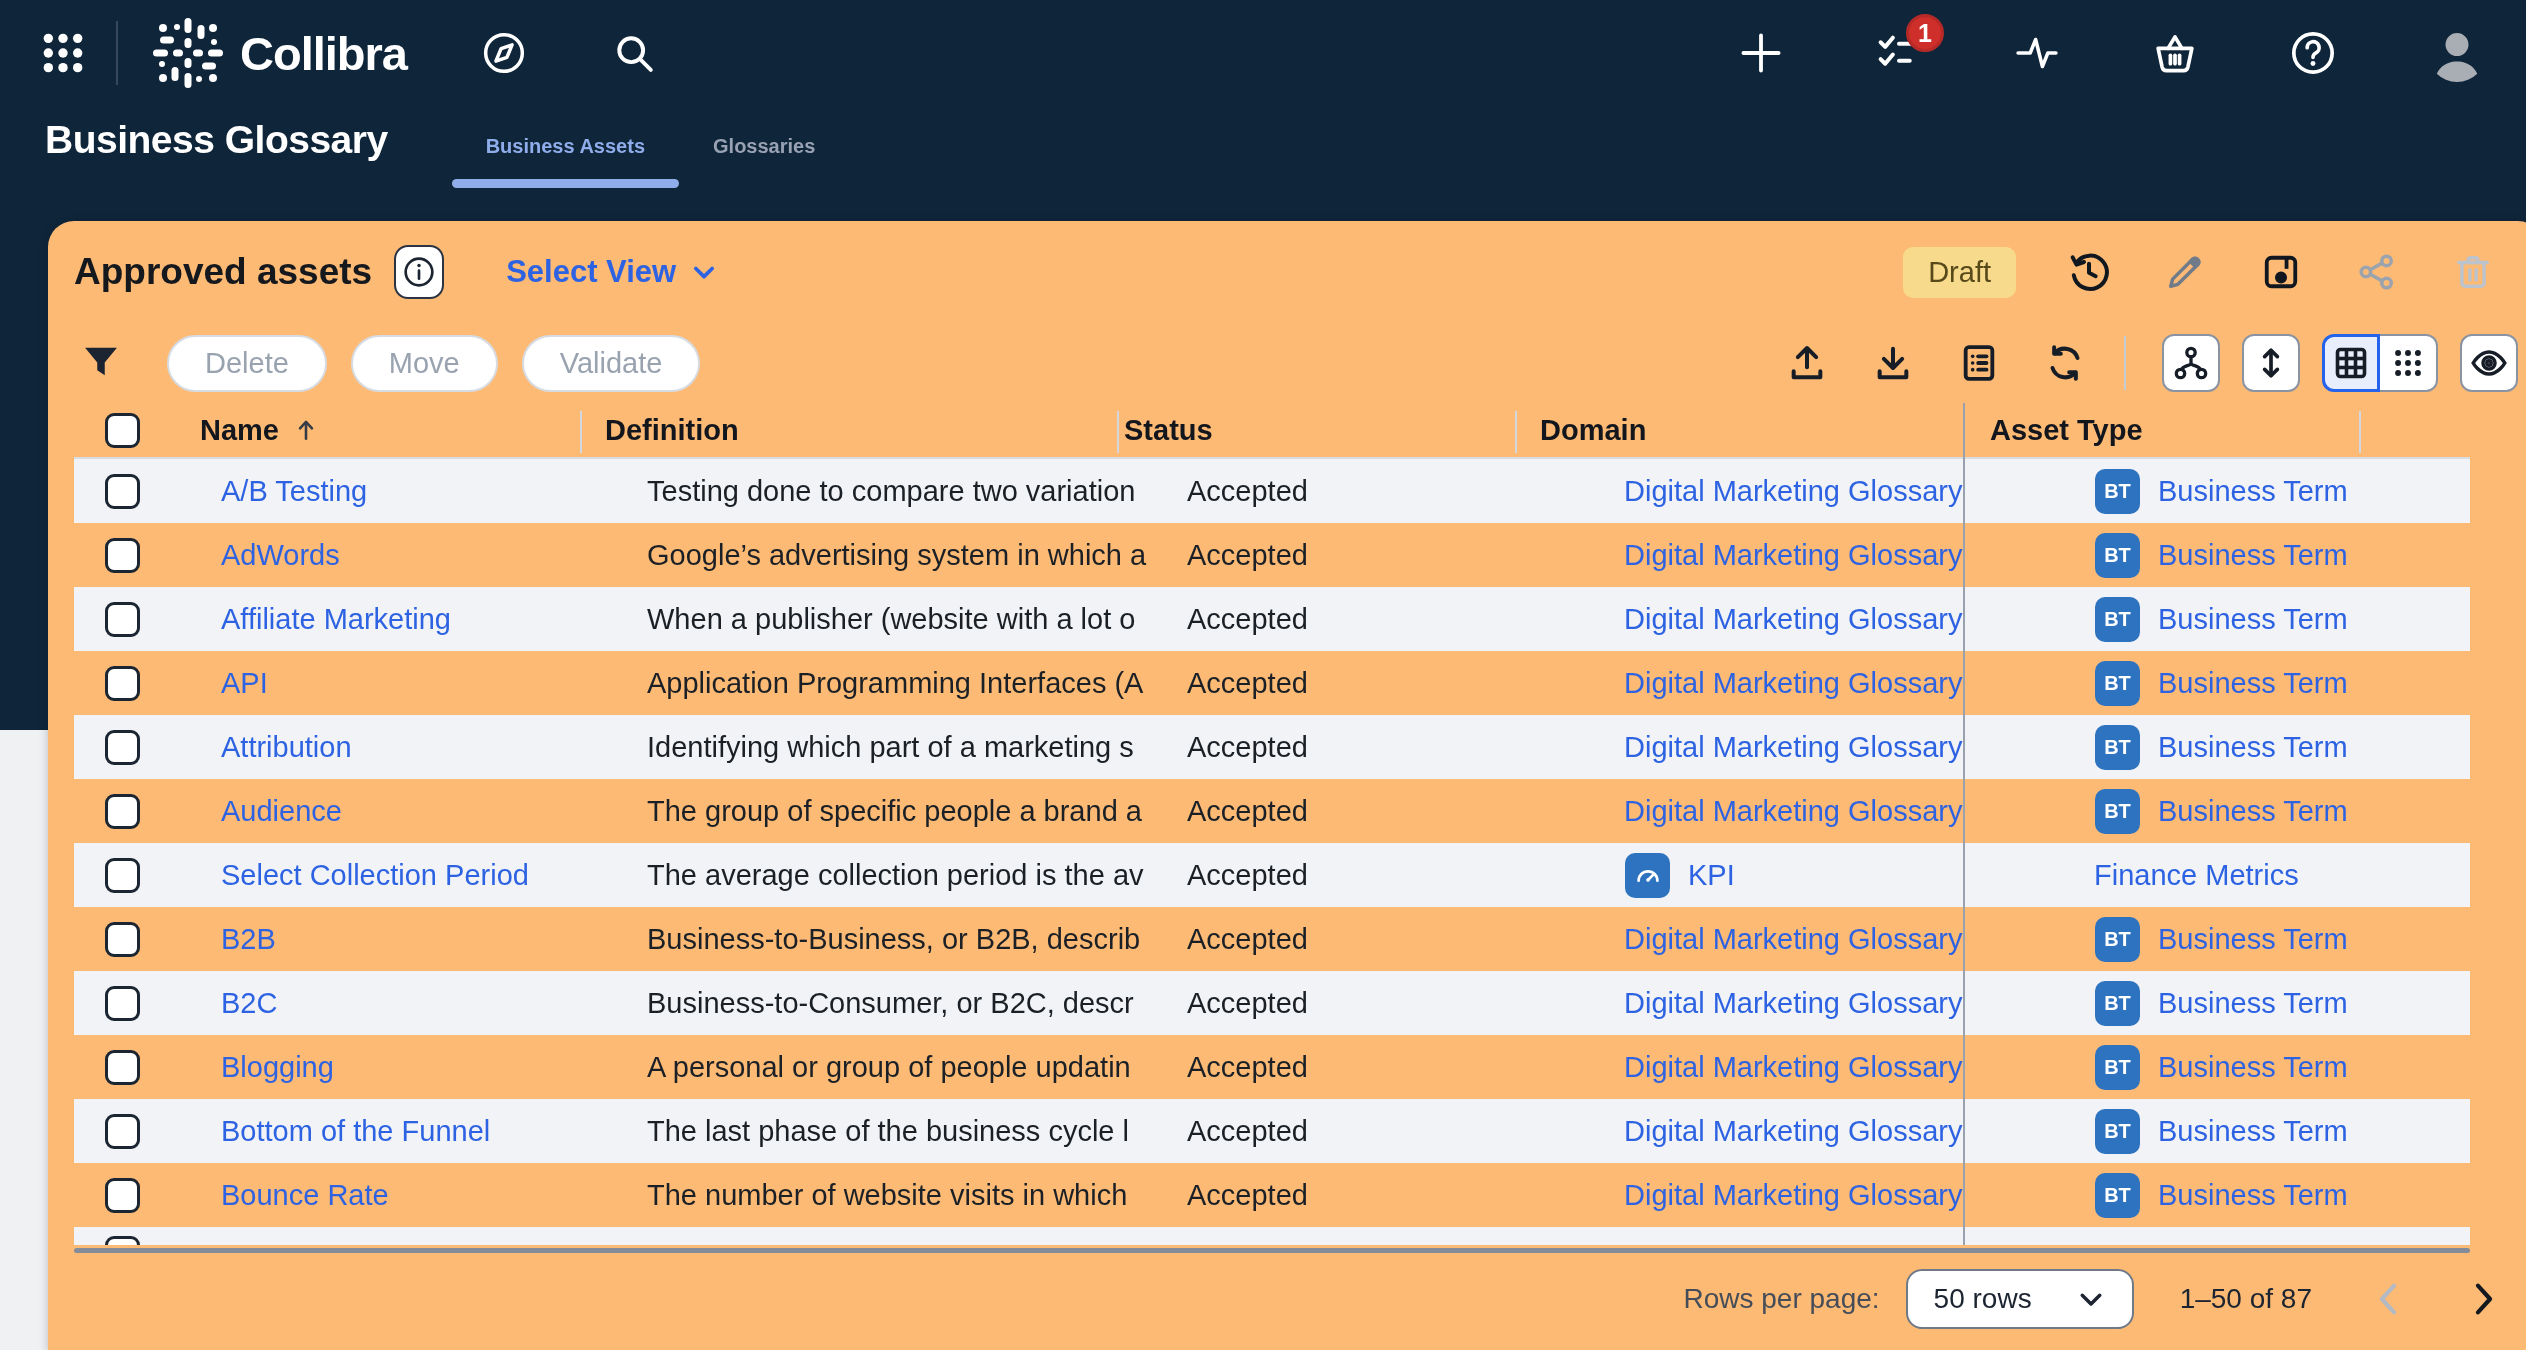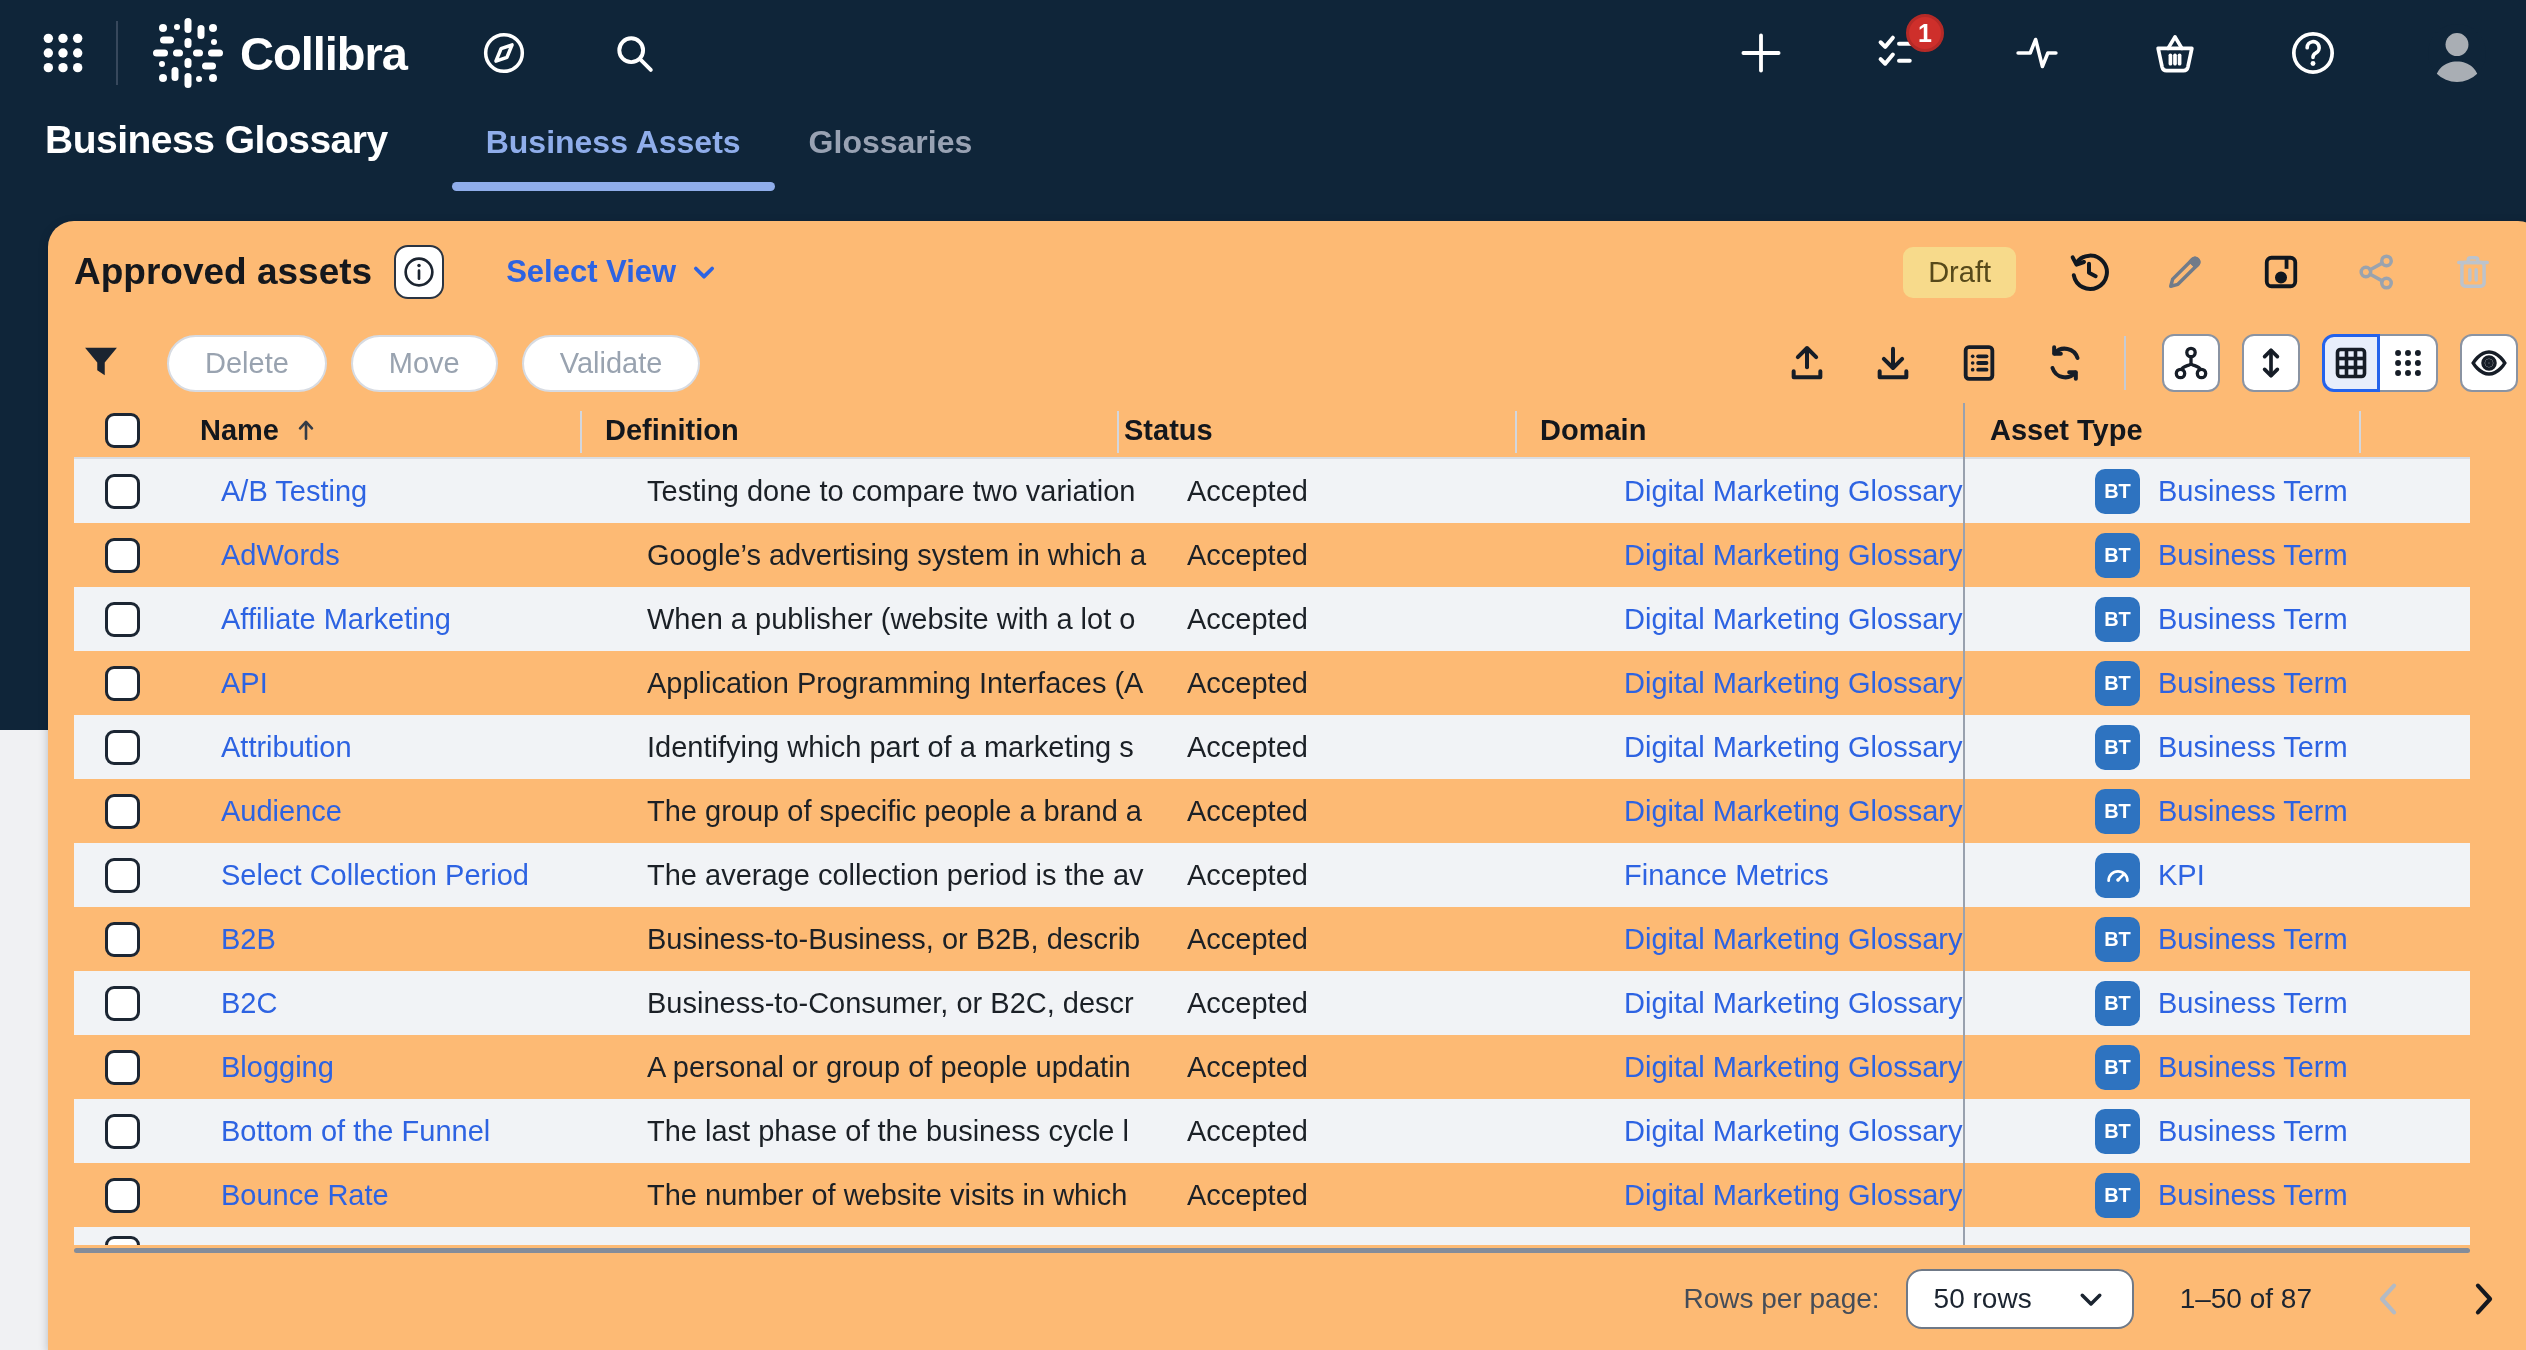--- a/index.html
+++ b/index.html
@@ -24,21 +24,21 @@
   .tb-right{margin-left:auto;display:flex;align-items:center;gap:92px;}
   .tasks-wrap{position:relative;}
   .count-badge{position:absolute;top:-16px;right:-22px;min-width:38px;height:38px;border-radius:19px;
     background:#ce2f2b;color:#fff;font-size:25px;font-weight:700;display:flex;align-items:center;justify-content:center;
     border:3px solid #b52a27;}
   .avatar{width:58px;height:58px;border-radius:50%;overflow:hidden;background:#0f2539;cursor:pointer;}
   
   .page-head{position:absolute;left:45px;top:118px;display:flex;align-items:baseline;color:#fff;}
   .page-title{font-size:39px;font-weight:700;letter-spacing:-0.5px;text-align:right;}
   .tabs{display:flex;margin-left:64px;}
-  .tab{position:relative;font-size:32px;font-weight:600;color:#98a2b3;padding:0 34px 30px 34px;cursor:pointer;text-align:center;}
+  .tab{position:relative;font-size:20px;font-weight:600;color:#98a2b3;padding:0 34px 30px 34px;cursor:pointer;text-align:center;}
   .tab.active{color:var(--tab-active);}
   .tab.active::after{content:"";position:absolute;left:0;right:0;bottom:0;height:9px;border-radius:5px;background:var(--tab-active);}
   
   .card{position:absolute;left:48px;top:221px;width:2496px;height:1129px;background:#fdba74;
     border-radius:26px 26px 0 0;box-shadow:0 3px 10px rgba(8,20,35,.25);}
   .card-head{height:102px;display:flex;align-items:center;padding:0 48px 0 26px;}
   .card-title{font-size:37px;font-weight:700;color:#15181d;}
   .info-btn{margin-left:22px;width:50px;height:54px;border:2.5px solid #2a3442;border-radius:14px;
     display:flex;align-items:center;justify-content:center;background:#fff;cursor:pointer;color:#1b2430;}
   .select-view{margin-left:62px;display:flex;align-items:center;gap:14px;color:var(--link);
@@ -495,32 +495,32 @@
     </div>
     <div class="cell"></div>
   </div>
         <div class="trow">
     <div class="cell c-check">
             <span class="checkbox"></span>
           </div>
     <div class="cell"><a class="link">Select Collection Period</a></div>
     <div class="cell c-def"><span>The average collection period is the av</span></div>
     <div class="cell c-status"><span>Accepted</span></div>
-    <div class="cell c-domain"><a class="link">Finance Metrics</a></div>
     <div class="cell c-asset">
       <span class="type-badge kpi">
 
         <svg class="gauge" width="30" height="30" viewBox="0 0 24 24" fill="none" stroke="#fff" stroke-width="2.2" stroke-linecap="round">
           <path d="M4.5 16.5a7.5 7.5 0 1 1 15 0"></path>
           <line x1="12" y1="16" x2="16.5" y2="11.5"></line>
           <circle cx="12" cy="16" r="1.4" fill="#fff" stroke="none"></circle>
         </svg>
       </span>
       <a class="link">KPI</a>
     </div>
+    <div class="cell c-domain"><a class="link">Finance Metrics</a></div>
     <div class="cell"></div>
   </div>
         <div class="trow">
     <div class="cell c-check">
             <span class="checkbox"></span>
           </div>
     <div class="cell"><a class="link">B2B</a></div>
     <div class="cell c-def"><span>Business-to-Business, or B2B, describ</span></div>
     <div class="cell c-status"><span>Accepted</span></div>
     <div class="cell c-domain"><a class="link">Digital Marketing Glossary</a></div>

